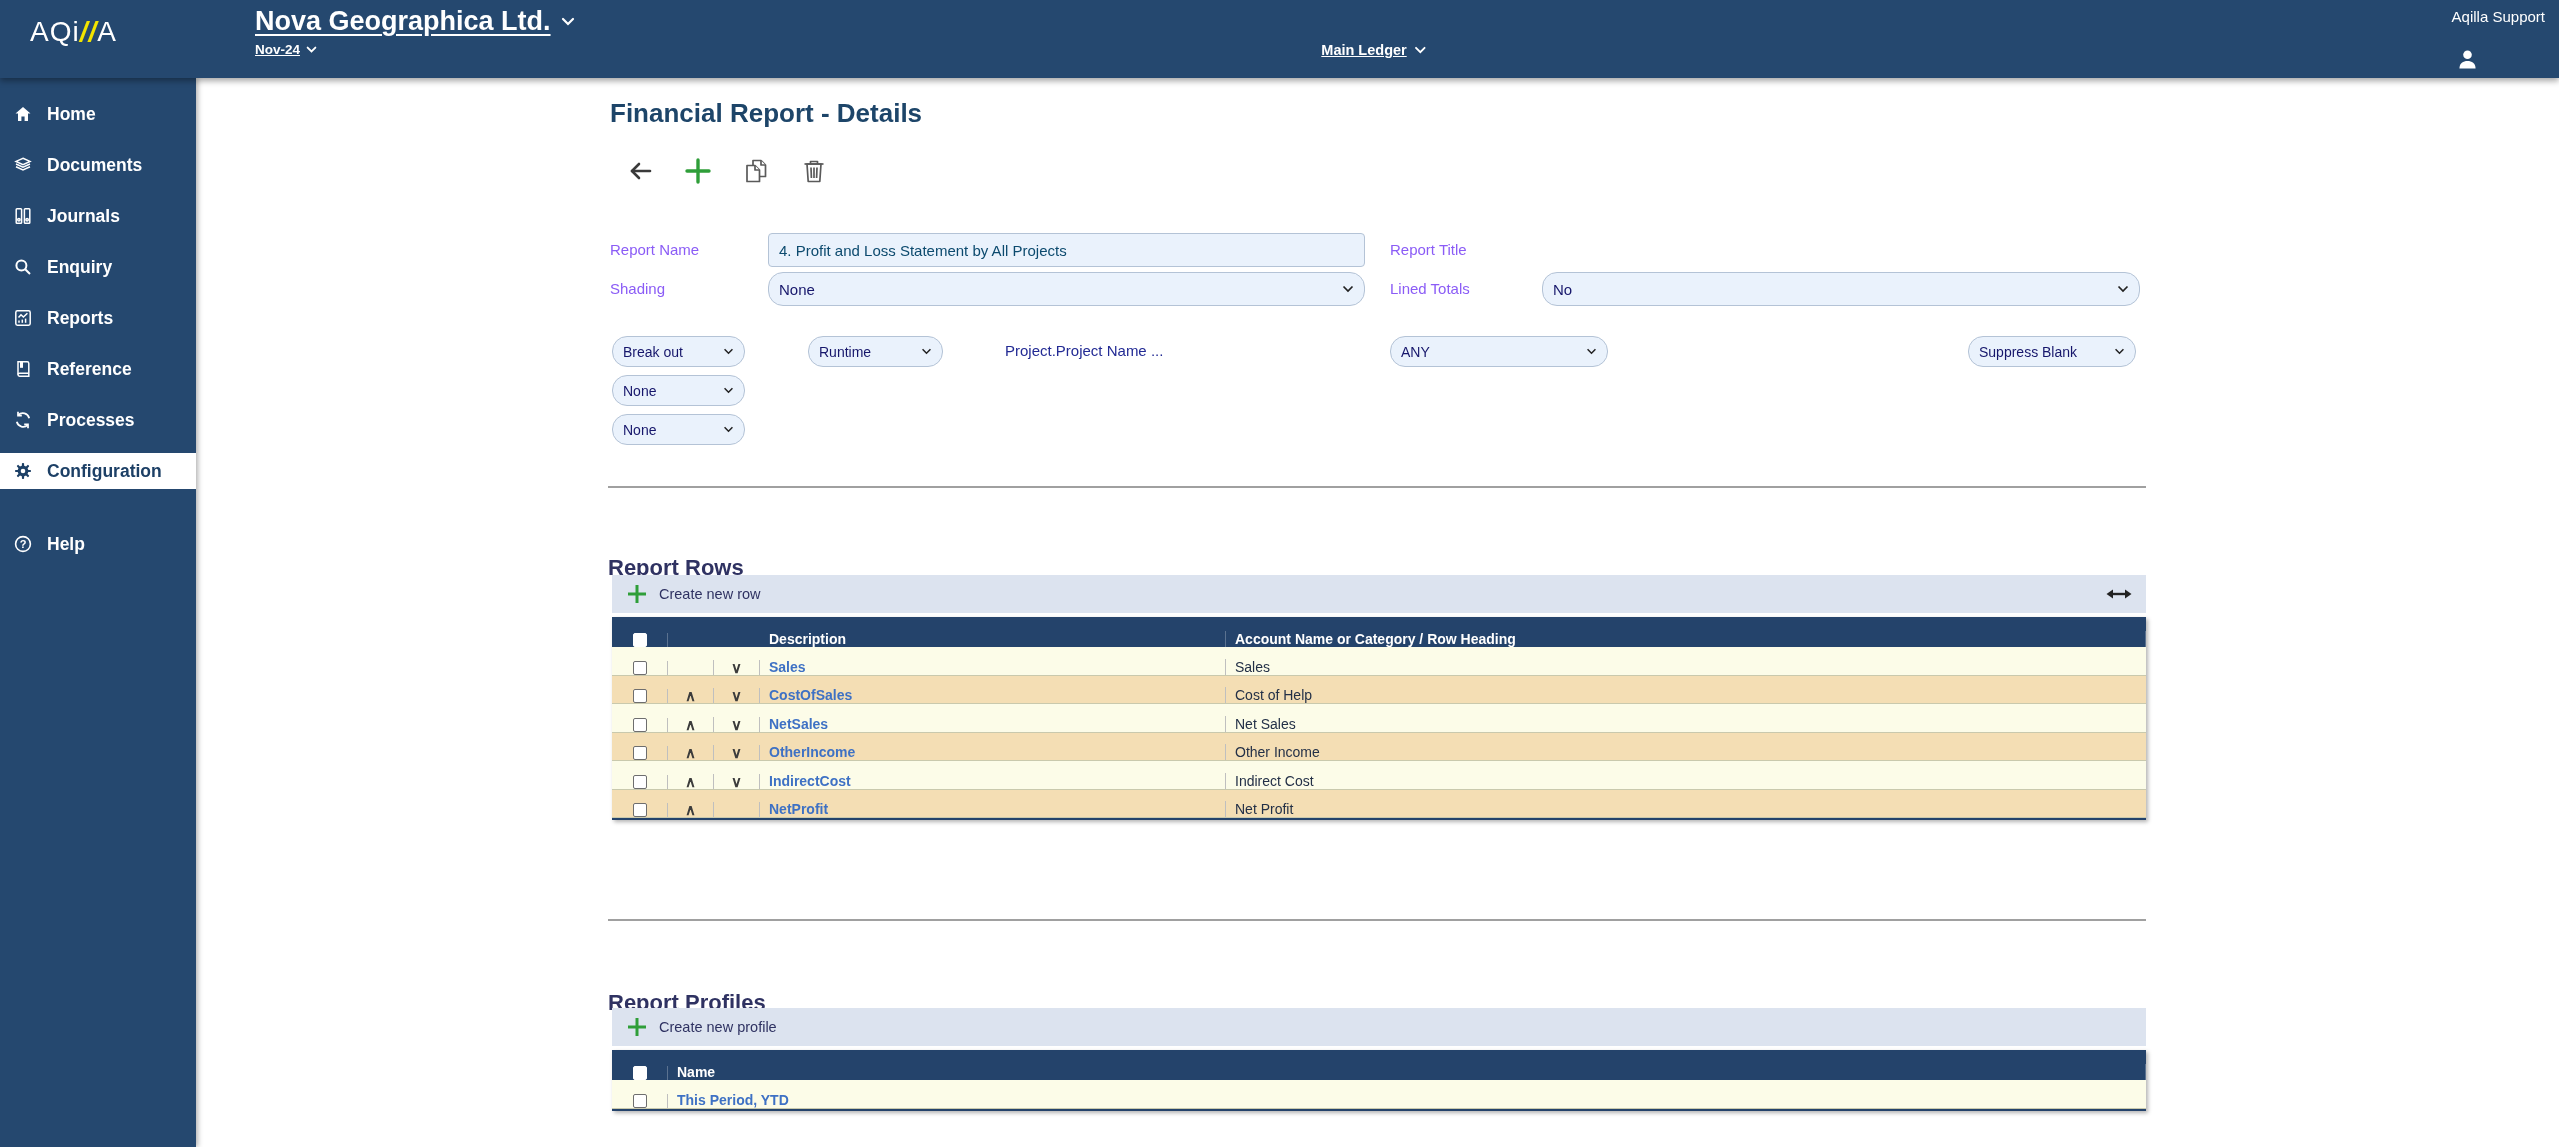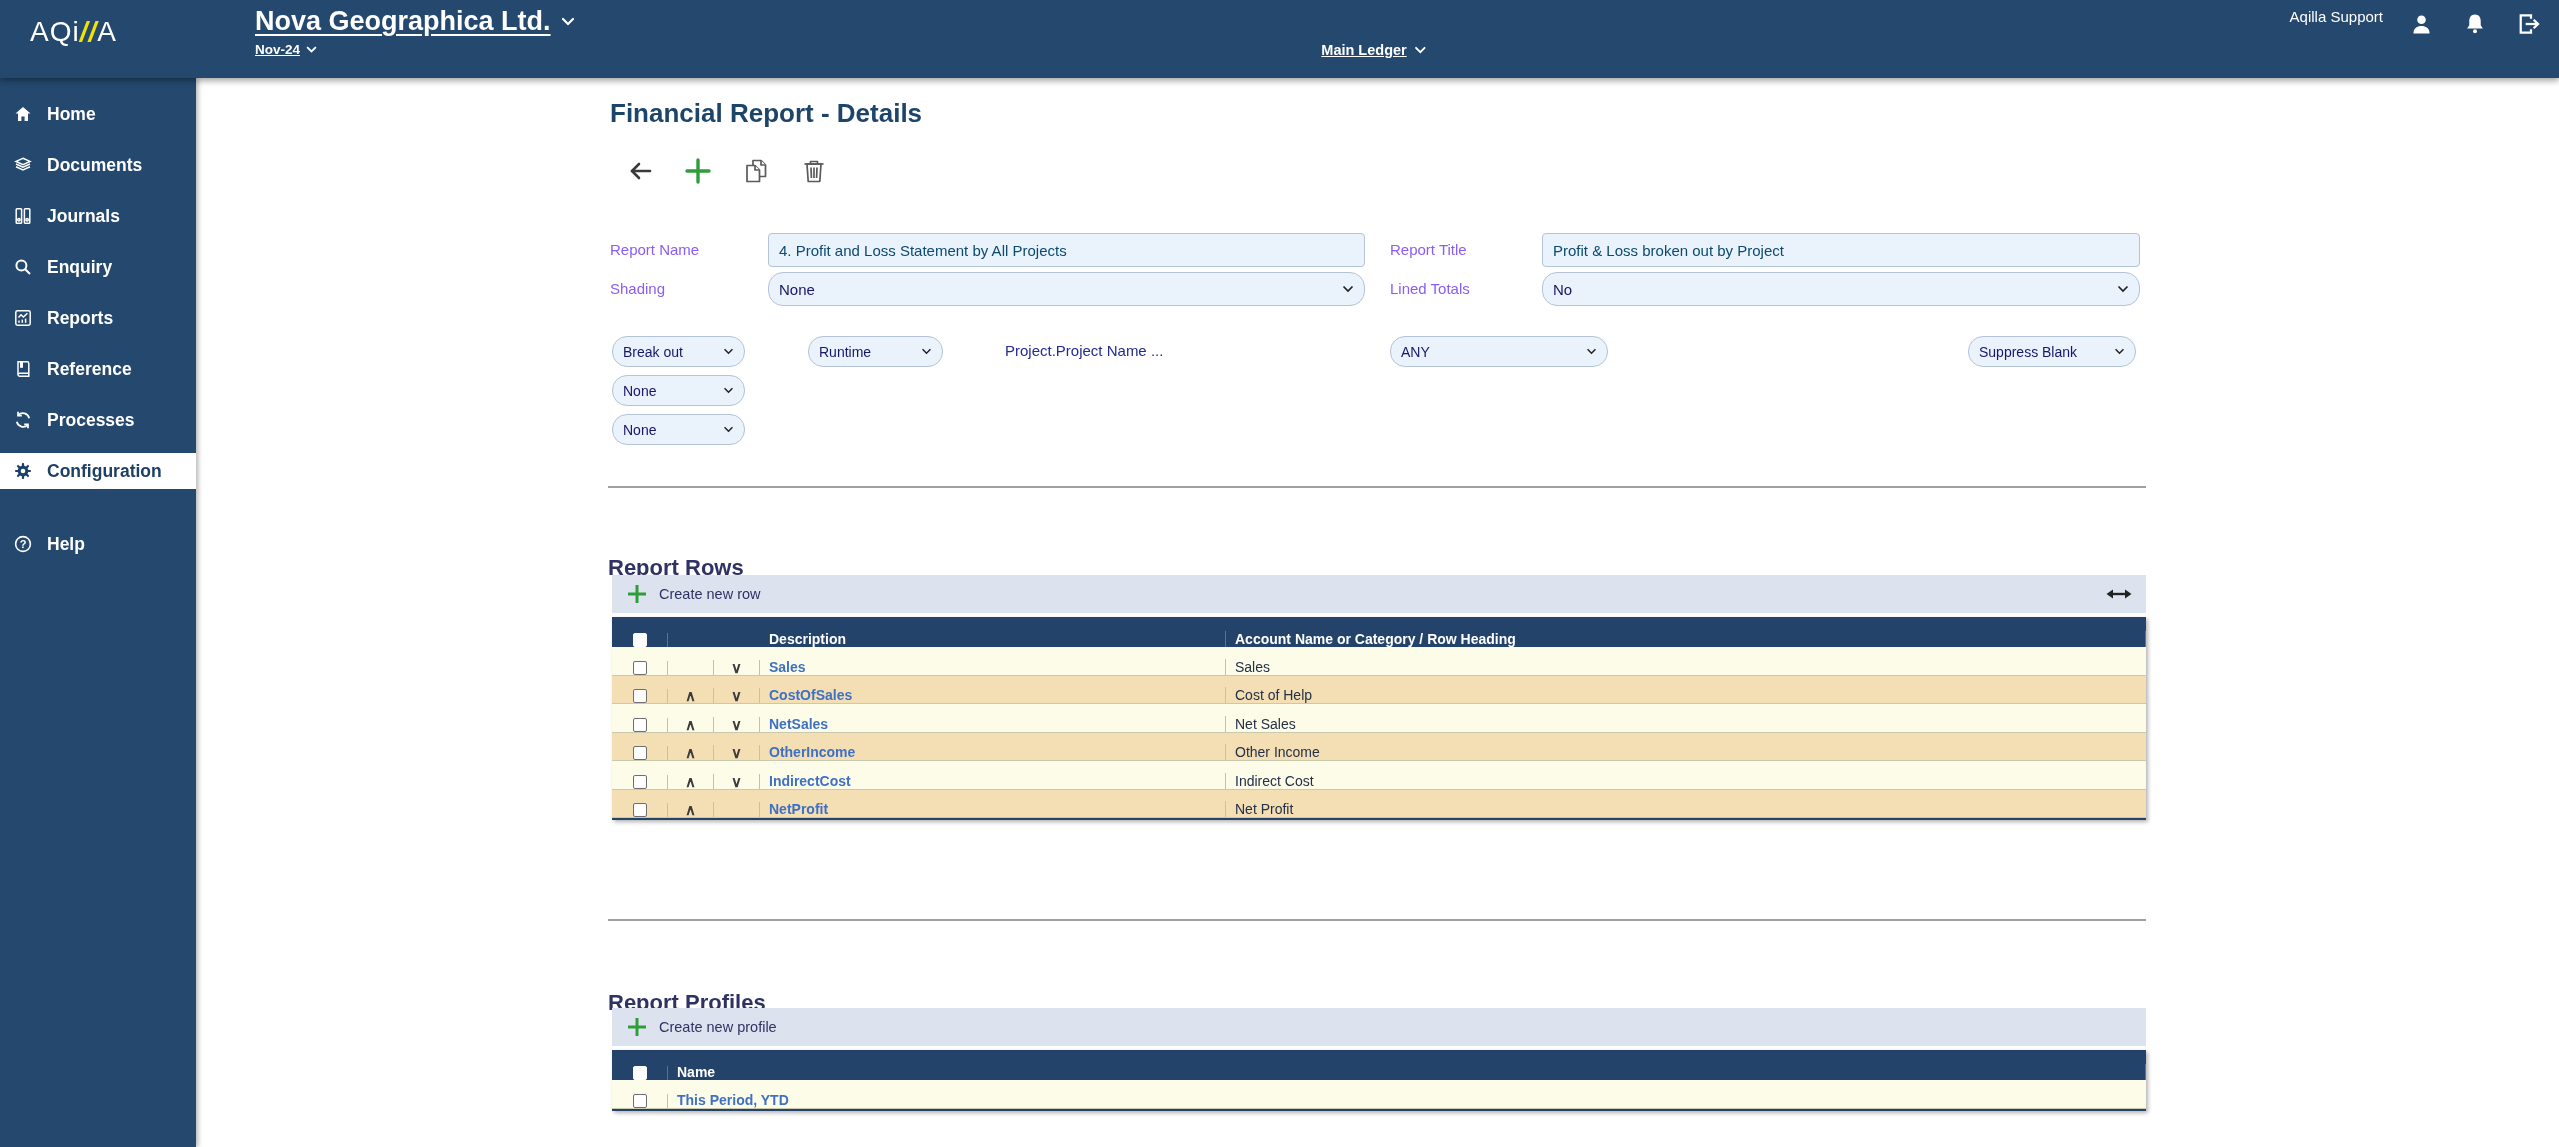--- a/index.html
+++ b/index.html
@@ -9,21 +9,21 @@
   .topbar { position:absolute; top:0; left:0; width:2559px; height:78px; background:#25486F;
             box-shadow:0 3px 6px rgba(0,0,0,.35); z-index:10; color:#fff; }
   .logo { position:absolute; left:30px; top:16px; font-size:28px; letter-spacing:1px; color:#fff; }
   .logo .slash { color:#f2e400; font-style:italic; font-weight:bold; }
   .company-wrap { position:absolute; left:255px; top:6px; display:flex; align-items:center; gap:10px; }
   .company { font-size:27px; font-weight:bold; text-decoration:underline; text-underline-offset:4px; }
   .period-wrap { position:absolute; left:255px; top:42px; display:flex; align-items:center; gap:6px; }
   .period { font-size:13.5px; font-weight:bold; text-decoration:underline; }
   .ledger-wrap { position:absolute; left:1374px; top:42px; transform:translateX(-50%); display:flex; align-items:center; gap:8px; }
   .ledger { font-size:14.5px; font-weight:bold; text-decoration:underline; }
-  .userarea { position:absolute; right:14px; top:8px; display:flex; gap:22px; height:34px; }
+  .userarea { position:absolute; right:14px; top:8px; display:flex; gap:22px; height:34px;flex-direction:column; }
   .username { font-size:15px; }
 
   
   .sidebar { position:absolute; top:78px; left:0; width:196px; height:1069px; background:#25486F;
              box-shadow:2px 0 5px rgba(0,0,0,.3); z-index:5; padding-top:18px; }
   .nav-item { display:flex; align-items:center; height:36px; margin-bottom:15px; padding-left:13px;
               gap:14px; color:#fff; font-size:17.5px; font-weight:bold; cursor:pointer; }
   .nav-item.active { background:#fff; color:#1d4066; }
   .nav-item.help-item { margin-top:37px; }
   .nav-item svg { flex:0 0 auto; }
@@ -239,21 +239,20 @@
           <line x1="12" y1="11.5" x2="12.4" y2="22"></line>
           <line x1="15" y1="11.5" x2="15" y2="22"></line>
           <line x1="18" y1="11.5" x2="17.6" y2="22"></line>
         </svg>
     </span>
   </div>
 
   <div class="flabel" style="left:414px; top:163px;">Report Name</div>
   <input class="finput" style="left: 572px; top: 155px; width: 597px;" value="4. Profit and Loss Statement by All Projects">
   <div class="flabel" style="left:1194px; top:163px;">Report Title</div>
-  <input class="finput" style="left: 1346px; top: 155px; width: 598px;" value="Profit &amp; Loss broken out by Project">
 
   <div class="flabel" style="left:414px; top:202px;">Shading</div>
   <div class="fselect" style="left:572px; top:194px; width:597px;">
     <span class="sel-text">None</span>
     <svg width="12" height="8" viewBox="0 0 12 8">
         <polyline points="1.5,1.5 6,6 10.5,1.5" fill="none" stroke="#222" stroke-width="1.7"></polyline>
       </svg>
   </div>
   <div class="flabel" style="left:1194px; top:202px;">Lined Totals</div>
   <div class="fselect" style="left:1346px; top:194px; width:598px;">

